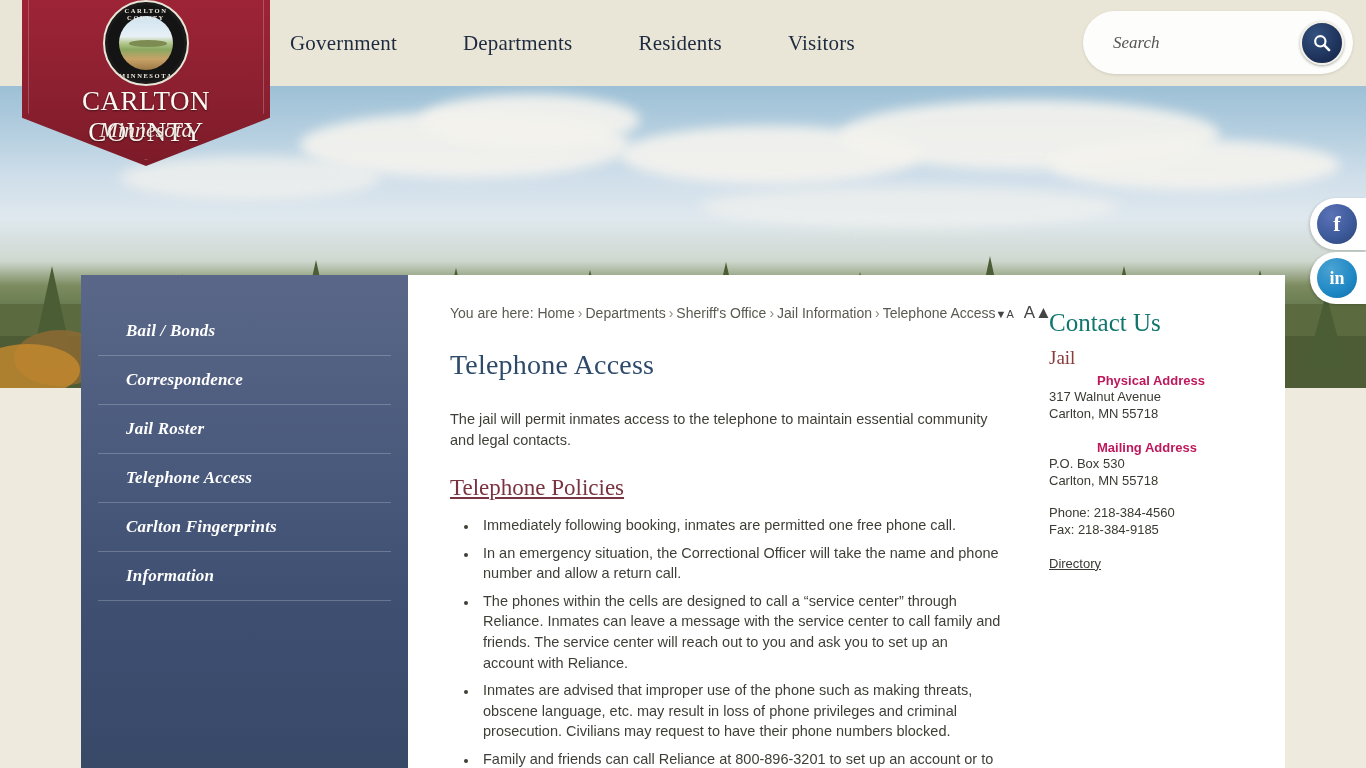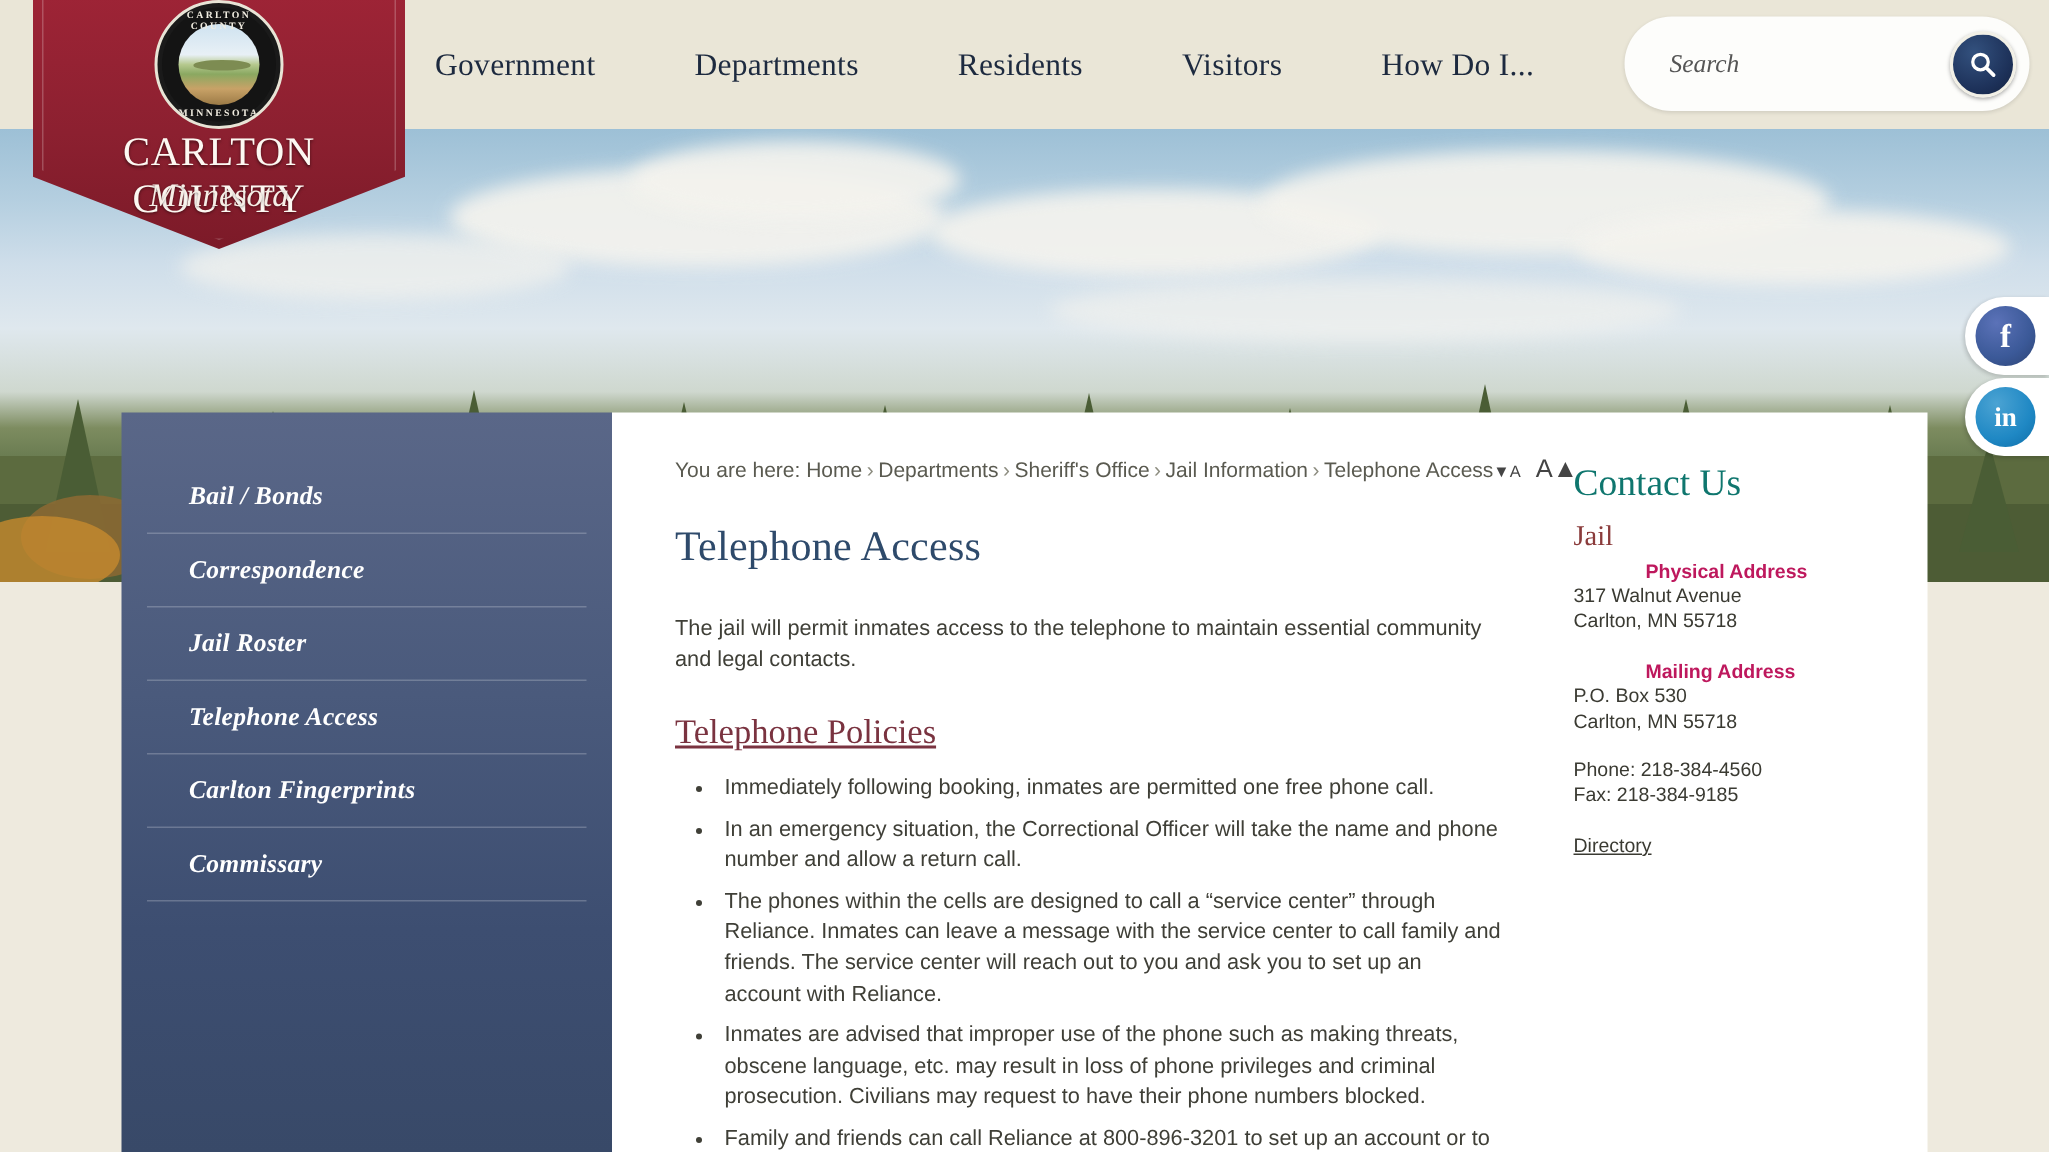--- a/index.html
+++ b/index.html
@@ -285,21 +285,20 @@
 
   <div class="below-hero"></div>
 
   <div class="header-band"></div>
 
   <nav class="nav">
     <div class="nav-item">Government</div>
     <div class="nav-item">Departments</div>
     <div class="nav-item">Residents</div>
     <div class="nav-item">Visitors</div>
-    <div class="nav-item">How Do I...</div>
   </nav>
 
   <div class="search-wrap">
     <input class="search-input" type="text" placeholder="Search" style="">
     <div class="search-btn">
       <svg width="20" height="20" viewBox="0 0 24 24">
         <circle cx="10" cy="10" r="6.2" fill="none" stroke="#ffffff" stroke-width="2.6"></circle>
         <line x1="14.6" y1="14.6" x2="20.5" y2="20.5" stroke="#ffffff" stroke-width="3" stroke-linecap="round"></line>
       </svg>
     </div>
@@ -342,21 +341,21 @@
       <div class="side-item">
         <span>Jail Roster</span>
       </div>
       <div class="side-item">
         <span>Telephone Access</span>
       </div>
       <div class="side-item">
         <span>Carlton Fingerprints</span>
       </div>
       <div class="side-item">
-        <span>Commissary</span>
+        <span>Information</span>
       </div>
     </div>
   </aside>
 
   <div class="content-box">
 
     <div class="main">
 
       <div class="crumb-row">
         <div class="crumb">

